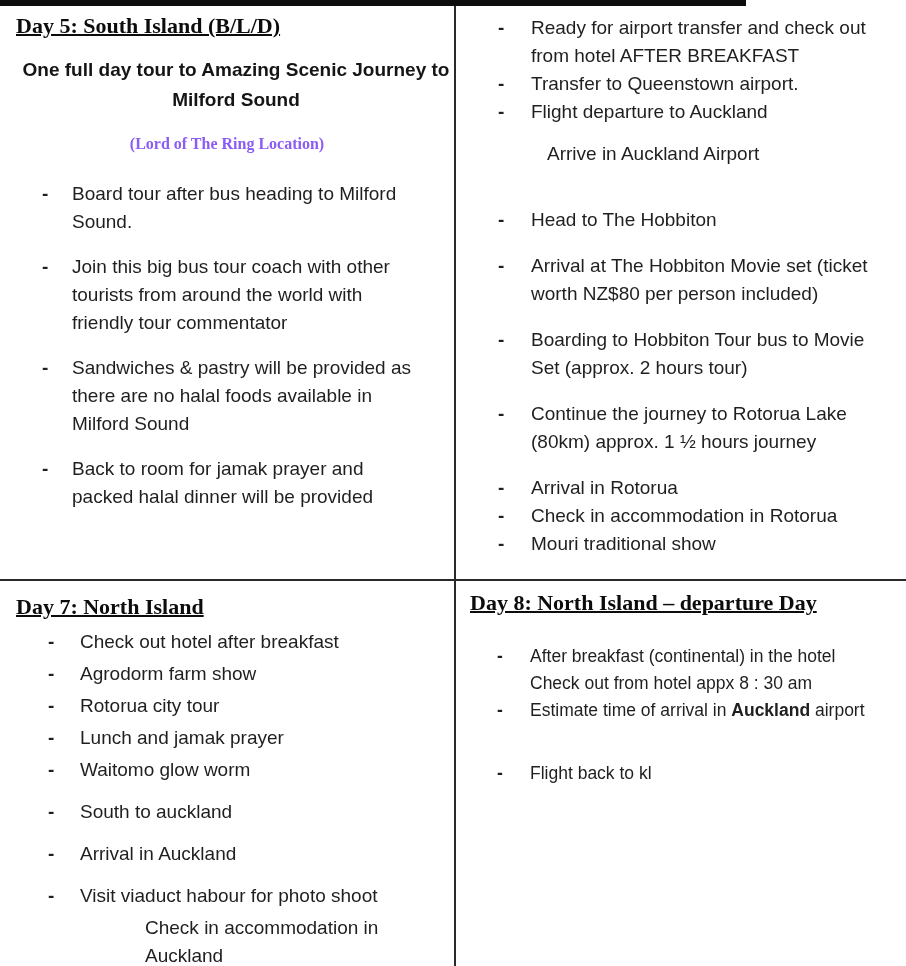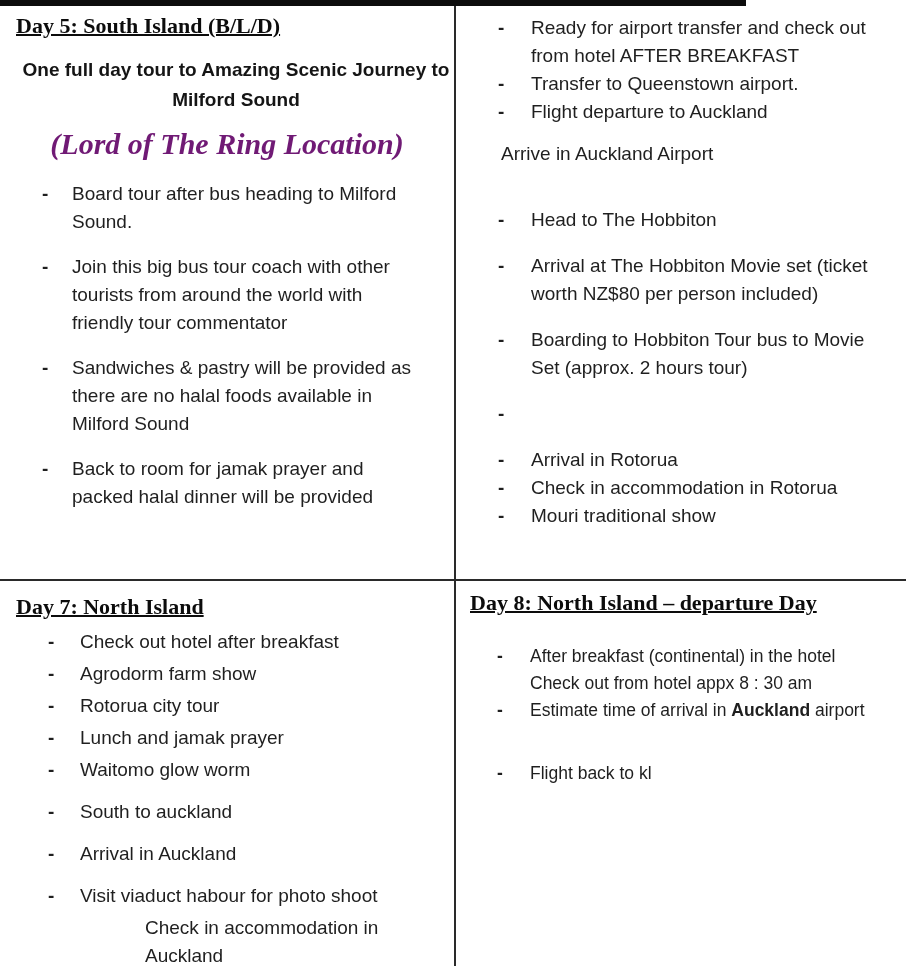--- a/index.html
+++ b/index.html
@@ -44,42 +44,41 @@
     line-height:30px;
     color:#151515;
     white-space:nowrap;
     padding-left:18px;
   }
   .d5-sub {
     margin-top:14px;
     text-align:center;
     font-family:"Liberation Serif", serif;
     font-weight:bold;
-    font-size:30px;
+    font-size:16px;
     line-height:30px;
-    color:#701a75;
-    font-style:italic;
+    color:#8b5cf6;
   }
 
   .list { font-size:19px; line-height:28px; }
   .row { display:flex; align-items:flex-start; }
   .dash { flex:none; font-weight:bold; }
   .txt { flex:1; }
 
   
   .d5-list { margin-top:21px; }
   .d5-list .dash { margin-left:42px; width:30px; }
   .d5-list .txt { padding-right:28px; }
   .d5-list .row { margin-bottom:17px; }
 
   
   .d6-list .dash { margin-left:42px; width:33px; }
   .d6-list .txt { padding-right:24px; }
   .d6-tight { margin-top:8px; }
-  .d6-note { margin:14px 12px 0 45px; font-size:19px; line-height:28px; }
+  .d6-note { margin:14px 12px 0 91px; font-size:19px; line-height:28px; }
   .d6-spaced { margin-top:38px; }
   .d6-spaced .row { margin-bottom:18px; }
   .d6-end { margin-top:10px; }
 
   
   .d7-list { margin-top:7px; }
   .d7-list .dash { margin-left:48px; width:32px; }
   .d7-list .txt { padding-right:16px; }
   .d7-list .row.r-sm { margin-bottom:4px; }
   .d7-list .row.r-lg { margin-top:14px; margin-bottom:4px; }
@@ -150,20 +149,21 @@
         <div class="row">
           <span class="dash">-</span>
           <span class="txt">Arrival at The Hobbiton Movie set (ticket worth NZ$80 per person included)</span>
         </div>
         <div class="row">
           <span class="dash">-</span>
           <span class="txt">Boarding to Hobbiton Tour bus to Movie Set (approx. 2 hours tour)</span>
         </div>
         <div class="row">
           <span class="dash">-</span>
+          <span class="txt">Continue the journey to Rotorua Lake (80km) approx. 1 ½ hours journey</span>
         </div>
       </div>
       <div class="list d6-list d6-end">
         <div class="row">
           <span class="dash">-</span>
           <span class="txt">Arrival in Rotorua</span>
         </div>
         <div class="row">
           <span class="dash">-</span>
           <span class="txt">Check in accommodation in Rotorua</span>

